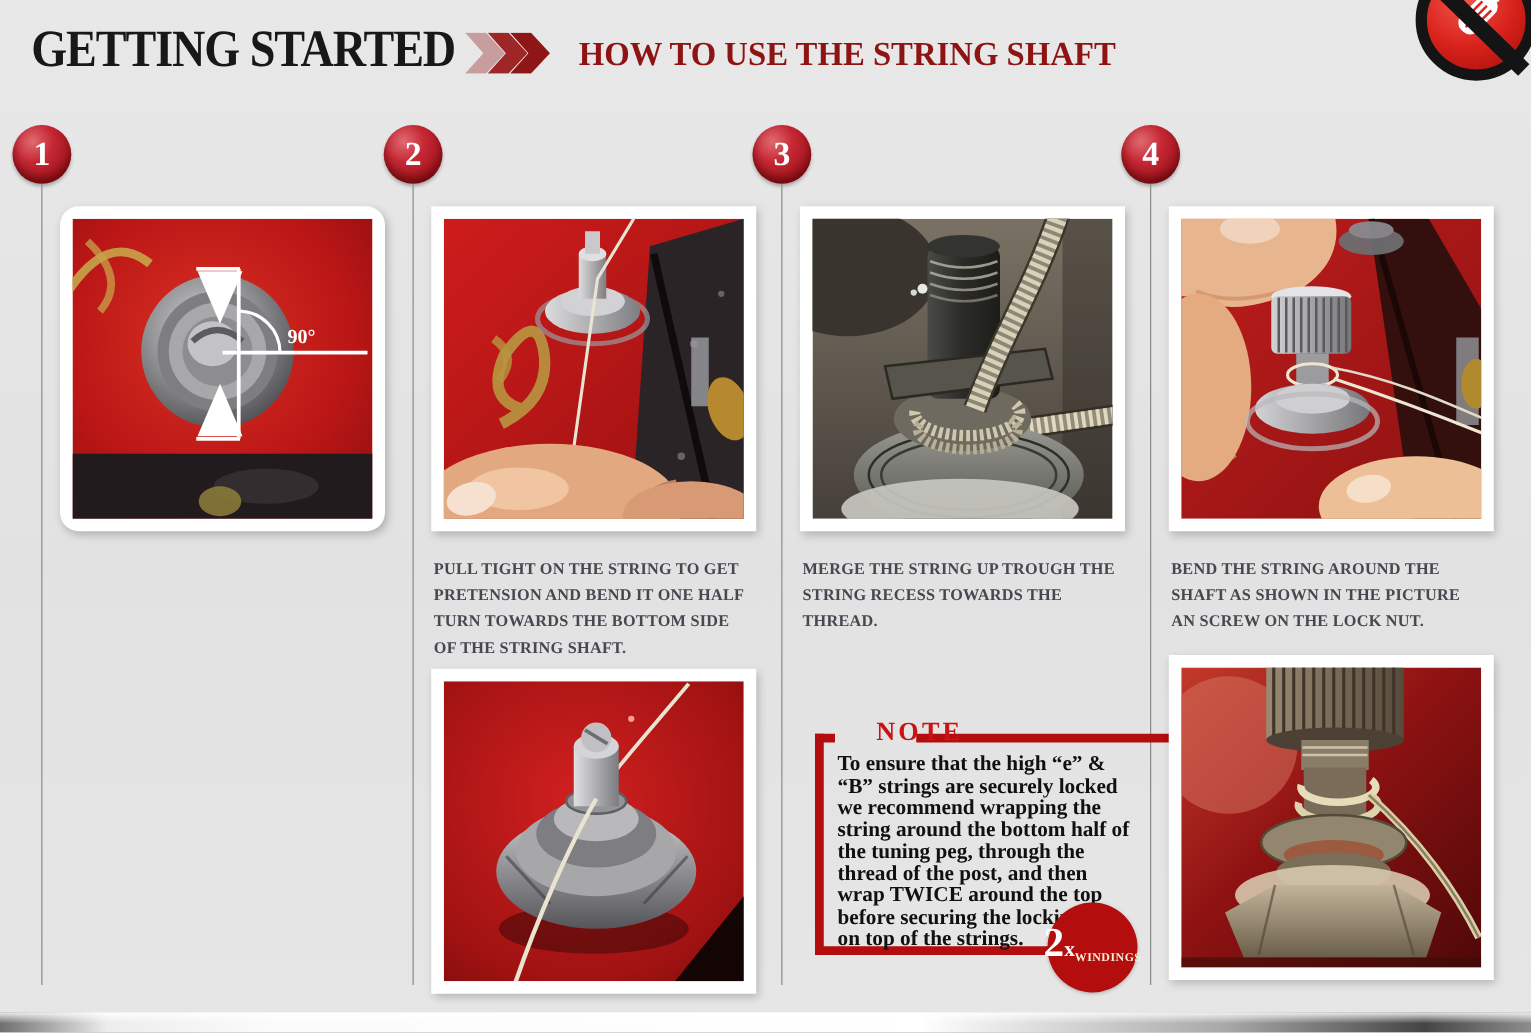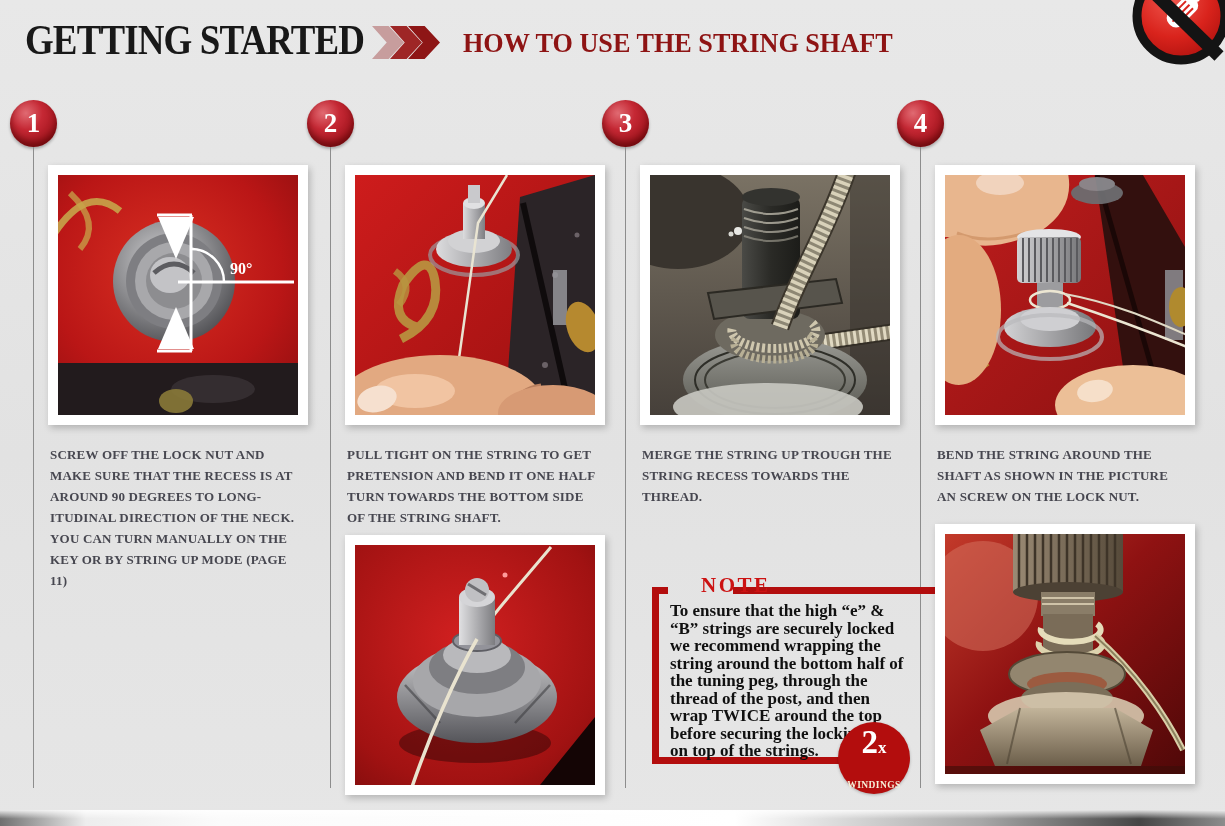--- a/index.html
+++ b/index.html
@@ -35,21 +35,21 @@
     display:flex; align-items:center; justify-content:center;
   }
   .b1{left:10px;} .b2{left:307px;} .b3{left:602px;} .b4{left:897px;}
   .vline { position:absolute; top:147px; height:641px; width:1px; background:#8d8d8d; }
   .v1{left:33px;} .v2{left:330px;} .v3{left:625px;} .v4{left:920px;}
   .frame {
     position:absolute; background:#ffffff; padding:10px;
     box-shadow:2px 3px 7px rgba(0,0,0,.22);
   }
   .frame svg { display:block; }
-  .f1{left:48px; top:165px;} .f2{left:345px; top:165px;}
+  .f1{left:48px; top:165px;border-radius:15px;} .f2{left:345px; top:165px;}
   .f3{left:640px; top:165px;} .f4{left:935px; top:165px;}
   .f2b{left:345px; top:535px;} .f4b{left:935px; top:524px;}
   .caption {
     position:absolute; top:444px; width:252px; font-size:13px; font-weight:bold;
     color:#474750; line-height:21px; letter-spacing:.2px;
   }
   .c1{left:50px;} .c2{left:347px;} .c3{left:642px;} .c4{left:937px;}
   
   .note-tick-top   { position:absolute; left:652px; top:587px; width:16px; height:7px; background:#b30d0d; }
   .note-bar-left   { position:absolute; left:652px; top:587px; width:7px;  height:177px; background:#b30d0d; }
@@ -60,21 +60,21 @@
     color:#cc1212; letter-spacing:2.5px;
   }
   .note-body {
     position:absolute; left:670px; top:602px; width:240px; font-size:17px;
     font-weight:bold; color:#101010; line-height:17.5px;
   }
   .note-arrow { position:absolute; left:936px; top:556px; }
   .windings-badge {
     position:absolute; left:838px; top:722px; width:72px; height:72px; border-radius:50%;
     background:#b30d0d; color:#fff; text-align:center;
-    display:flex; flex-direction:column; align-items:center; justify-content:center;
+    display:flex; flex-direction:row; align-items:center; justify-content:center;
     box-shadow:0 1px 3px rgba(0,0,0,.25);
   }
   .w-top { line-height:30px; }
   .w-val { font-size:33px; font-weight:bold; }
   .w-mult{ font-size:17px; font-weight:bold; }
   .w-label { font-size:9.5px; font-weight:bold; letter-spacing:.4px; color:#f6efd8; margin-top:17px; }
   
   .bottom-edge {
     position:absolute; left:0; bottom:0; width:1225px; height:16px;
     background:
@@ -293,21 +293,20 @@
       <path d="M 122 128 C 165 142 205 157 242 172" stroke="#ece6d2" stroke-width="2.5" fill="none"></path>
       <path d="M 120 119 C 170 128 212 147 242 160" stroke="#e0dac6" stroke-width="2" fill="none"></path>
       <ellipse cx="105" cy="152" rx="46" ry="20" fill="url(#p4k)"></ellipse>
       <ellipse cx="105" cy="144" rx="30" ry="12" fill="#cfcfd2"></ellipse>
       <ellipse cx="105" cy="162" rx="52" ry="22" fill="none" stroke="#b9b9bc" stroke-width="4" opacity=".7"></ellipse>
       <ellipse cx="188" cy="230" rx="78" ry="40" fill="#ecbf97"></ellipse>
       <ellipse cx="150" cy="216" rx="18" ry="11" fill="#f6dfc9" transform="rotate(-10 150 216)"></ellipse>
     </svg>
   </div>
 
-  <div class="caption c1">SCREW OFF THE LOCK NUT AND MAKE SURE THAT THE RECESS IS AT AROUND 90 DEGREES TO LONG-ITUDINAL DIRECTION OF THE NECK. YOU CAN TURN MANUALLY ON THE KEY OR BY STRING UP MODE (PAGE 11)</div>
   <div class="caption c2">PULL TIGHT ON THE STRING TO GET PRETENSION AND BEND IT ONE HALF TURN TOWARDS THE BOTTOM SIDE OF THE STRING SHAFT.</div>
   <div class="caption c3">MERGE THE STRING UP TROUGH THE STRING RECESS TOWARDS THE THREAD.</div>
   <div class="caption c4">BEND THE STRING AROUND THE SHAFT AS SHOWN IN THE PICTURE AN SCREW ON THE LOCK NUT.</div>
 
   <div class="frame f2b">
     <svg width="240" height="240" viewBox="0 0 240 240">
       <defs>
         <radialGradient id="p5r" cx="45%" cy="40%" r="85%">
           <stop offset="0" stop-color="#d22020"></stop>
             <stop offset=".7" stop-color="#a11212"></stop>

